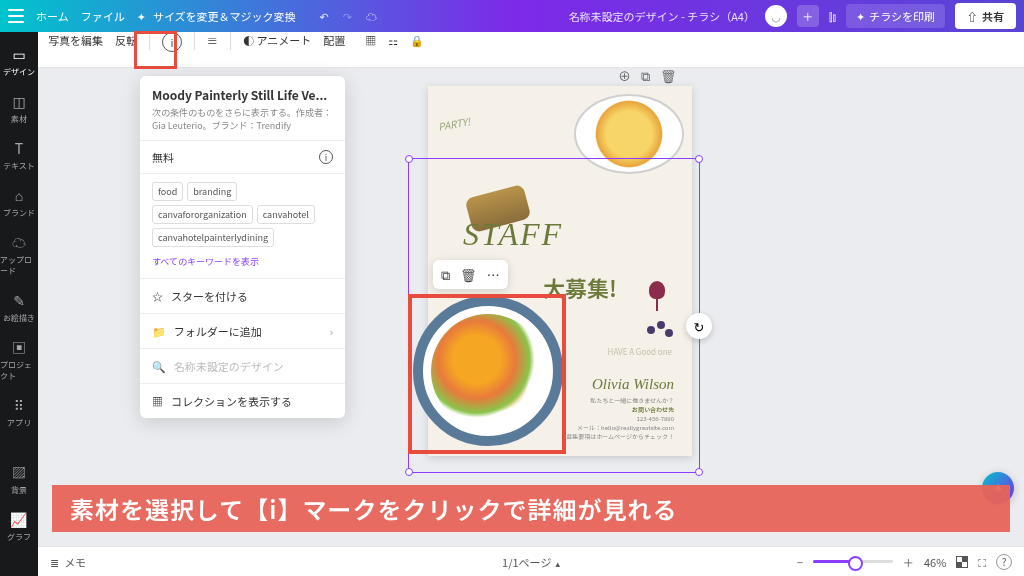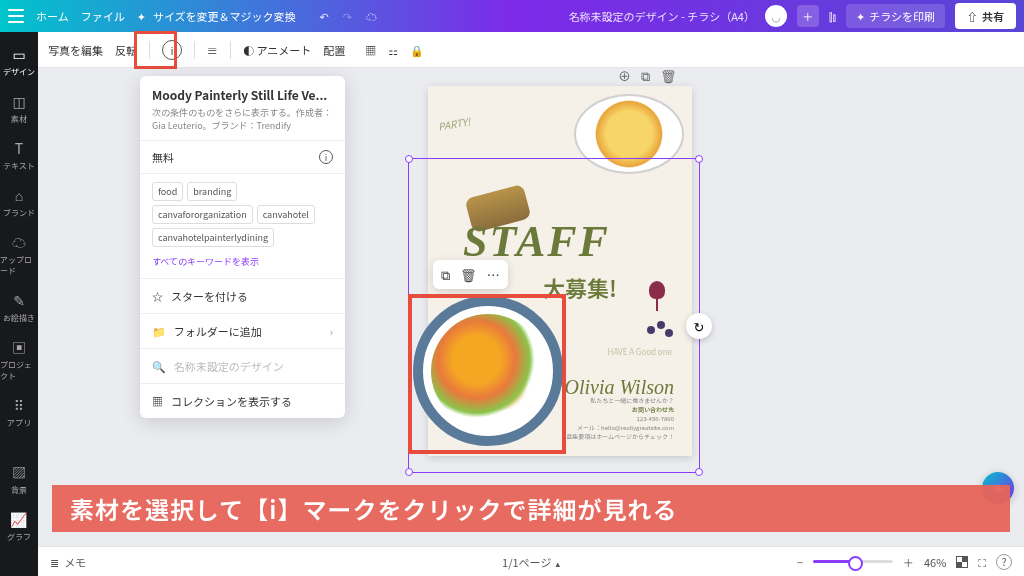--- a/index.html
+++ b/index.html
@@ -14,45 +14,45 @@
 .topbar-right{margin-left:auto;display:flex;align-items:center;gap:10px}
 .doc-title{opacity:.85;font-size:11px}
 .avatar{width:22px;height:22px;border-radius:50%;background:#fff;display:flex;align-items:center;justify-content:center;color:#888;font-size:11px}
 .crown{width:22px;height:22px;border-radius:4px;background:rgba(255,255,255,.2);display:flex;align-items:center;justify-content:center}
 .print-btn{display:flex;align-items:center;gap:4px;padding:4px 10px;background:rgba(255,255,255,.15);border-radius:4px;cursor:pointer}
 .share-btn{background:#fff;color:#333;padding:5px 12px;border-radius:4px;cursor:pointer;display:flex;align-items:center;gap:4px;font-weight:600}
 .leftbar{position:absolute;left:0;top:32px;bottom:0;width:38px;background:#18191b;display:flex;flex-direction:column;align-items:center;padding-top:6px;gap:2px;color:#a8a8aa;font-size:8px;z-index:5}
 .leftbar .lb{display:flex;flex-direction:column;align-items:center;gap:2px;padding:6px 0;cursor:pointer;width:100%}
 .leftbar .lb.active{color:#fff}
 .leftbar .lb-icon{font-size:14px}
-.toolbar{position:absolute;left:38px;right:0;top:32px;height:36px;background:#fff;border-bottom:1px solid #e5e5e5;display:flex;align-items:center;padding:0 10px;gap:12px;font-size:11px;z-index:4}
+.toolbar{position:absolute;left:38px;right:0;top:32px;height:36px;background:#fff;border-bottom:1px solid #e5e5e5;display:flex;align-items:flex-start;padding:0 10px;gap:12px;font-size:11px;z-index:4}
 .tb-item{cursor:pointer;color:#333}
 .tb-sep{width:1px;height:18px;background:#ddd}
 .info-highlight{position:absolute;left:134px;top:31px;width:43px;height:38px;border:3px solid #e74c3c;z-index:10;pointer-events:none}
 .info-icon{width:20px;height:20px;border:1.5px solid #555;border-radius:50%;display:flex;align-items:center;justify-content:center;font-size:11px;color:#555;cursor:pointer}
 .canvas-area{position:absolute;left:38px;right:0;top:68px;bottom:30px;background:#ebecf0;overflow:hidden}
 .page{position:absolute;left:390px;top:18px;width:264px;height:370px;background:#f5f0e8;box-shadow:0 2px 8px rgba(0,0,0,.15)}
 .page-tools{position:absolute;left:580px;top:-2px;display:flex;gap:10px;color:#666;font-size:13px}
 .page-tools span{cursor:pointer}
 .food1{position:absolute;right:8px;top:8px;width:110px;height:80px;border-radius:50%;background:radial-gradient(circle,#f8d568 35%,#e8a53c 50%,#fff 52%,#fff 100%);border:2px solid #d0d0d0}
 .food2{position:absolute;left:40px;top:105px;width:60px;height:35px;background:linear-gradient(#b8934a,#8a6d3b);transform:rotate(-15deg);border-radius:8px}
-.staff-title{position:absolute;left:35px;top:130px;font-size:44px;font-style:italic;font-family:Georgia,serif;color:#6b7a3a;font-weight:700;letter-spacing:2px}
+.staff-title{position:absolute;left:35px;top:130px;font-size:32px;font-style:italic;font-family:Georgia,serif;color:#6b7a3a;font-weight:400;letter-spacing:2px}
 .staff-sub{position:absolute;left:115px;top:185px;font-size:22px;color:#6b7a3a;font-weight:600}
 .wine{position:absolute;right:25px;top:195px;width:20px;height:35px}
 .wine::before{content:"";position:absolute;top:0;left:2px;width:16px;height:18px;background:#8b2d4a;border-radius:50% 50% 40% 40%}
 .wine::after{content:"";position:absolute;top:16px;left:9px;width:2px;height:14px;background:#8b2d4a}
 .berries{position:absolute;right:15px;top:235px;width:30px;height:20px}
 .berries span{position:absolute;width:8px;height:8px;background:#4a3a6b;border-radius:50%}
 .berries span:nth-child(1){left:0;top:5px}
 .berries span:nth-child(2){left:10px;top:0}
 .berries span:nth-child(3){left:18px;top:8px}
 .food3{position:absolute;left:-15px;top:210px;width:150px;height:150px;border-radius:50%;background:#fff;border:10px solid #5a7a9a;overflow:hidden}
 .food3::before{content:"";position:absolute;inset:8px;background:radial-gradient(circle at 40% 40%,#f5a623 25%,#e87a3c 40%,#8bc34a 55%,transparent 60%),radial-gradient(circle at 60% 60%,#d4b03a 20%,transparent 30%);border-radius:50%}
 .food3-highlight{position:absolute;left:370px;top:226px;width:158px;height:160px;border:4px solid #e74c3c;z-index:12;pointer-events:none}
-.signature{position:absolute;right:18px;top:290px;font-family:cursive;font-size:20px;color:#6b7a3a;font-style:italic}
+.signature{position:absolute;right:18px;top:290px;font-family:cursive;font-size:15px;color:#6b7a3a;font-style:italic}
 .fine-text{position:absolute;right:18px;top:310px;font-size:6px;color:#888;text-align:right;line-height:1.5}
 .selection{position:absolute;left:370px;top:90px;width:292px;height:315px;border:1.5px solid #8b3dff;z-index:8;pointer-events:none}
 .selection .handle{position:absolute;width:8px;height:8px;background:#fff;border:1.5px solid #8b3dff;border-radius:50%}
 .selection .h-tl{top:-4px;left:-4px}.selection .h-tr{top:-4px;right:-4px}.selection .h-bl{bottom:-4px;left:-4px}.selection .h-br{bottom:-4px;right:-4px}
 .float-tools{position:absolute;left:395px;top:192px;background:#fff;border-radius:6px;box-shadow:0 2px 10px rgba(0,0,0,.15);display:flex;padding:5px 8px;gap:10px;z-index:11;font-size:13px;color:#444}
 .float-tools span{cursor:pointer}
 .rotate-btn{position:absolute;left:648px;top:245px;width:26px;height:26px;background:#fff;border-radius:50%;box-shadow:0 2px 6px rgba(0,0,0,.2);display:flex;align-items:center;justify-content:center;z-index:11;cursor:pointer;font-size:13px}
 .info-panel{position:absolute;left:140px;top:76px;width:205px;background:#fff;border-radius:6px;box-shadow:0 4px 20px rgba(0,0,0,.15);z-index:20;font-size:11px;color:#333}
 .ip-head{padding:10px 12px 8px}
 .ip-title{font-weight:700;font-size:12px;margin-bottom:4px;white-space:nowrap;overflow:hidden;text-overflow:ellipsis}

